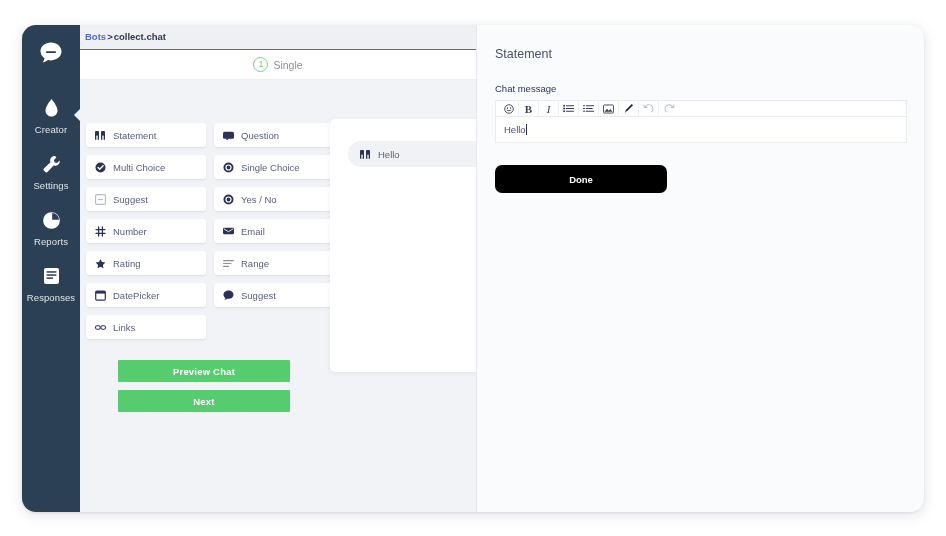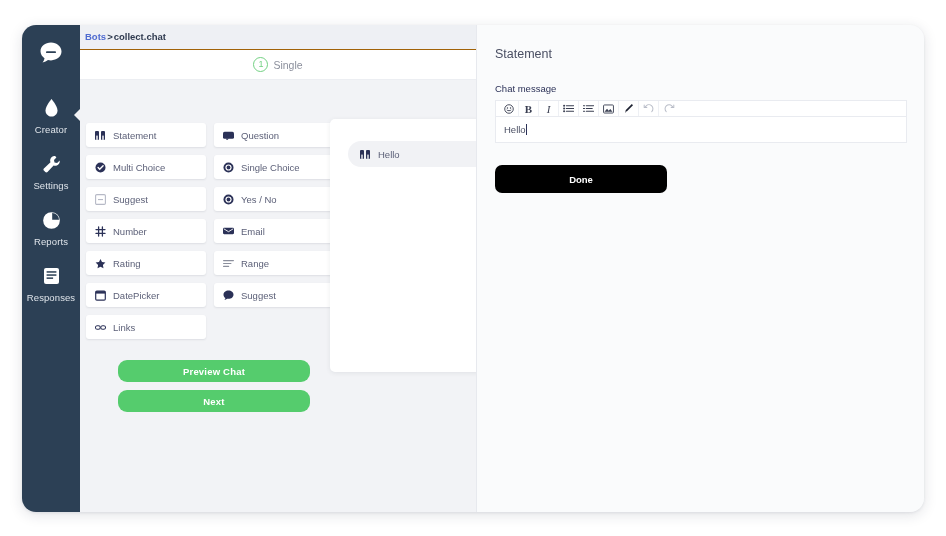--- a/index.html
+++ b/index.html
@@ -137,23 +137,23 @@
   }
 
   
   #palette-actions {
     position: absolute;
     left: 38px; top: 280px;
     width: 172px;
   }
   .btn-green {
     display: block;
-    width: 192px; height: 22px;
+    width: 172px; height: 22px;
     background: #55cc6d;
-    border: none; border-radius: 9px;
+    border: none; border-radius: 1px;
     color: #ffffff;
     font-size: 9.5px; font-weight: bold;
     letter-spacing: .2px;
     cursor: pointer;
     margin-bottom: 8px;
     font-family: "Liberation Sans", sans-serif;
   }
 
   
   #canvas {

